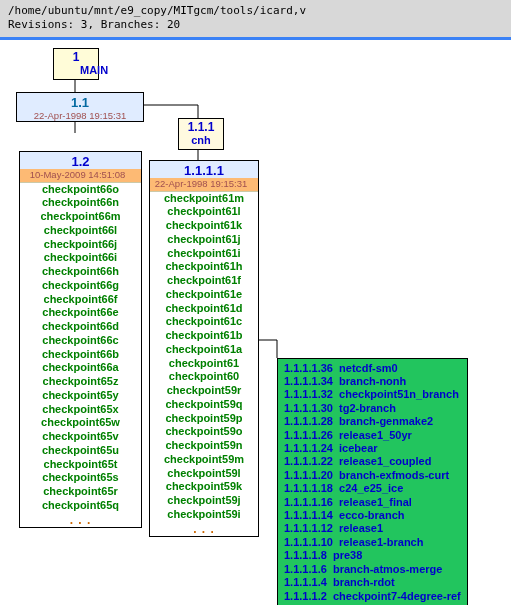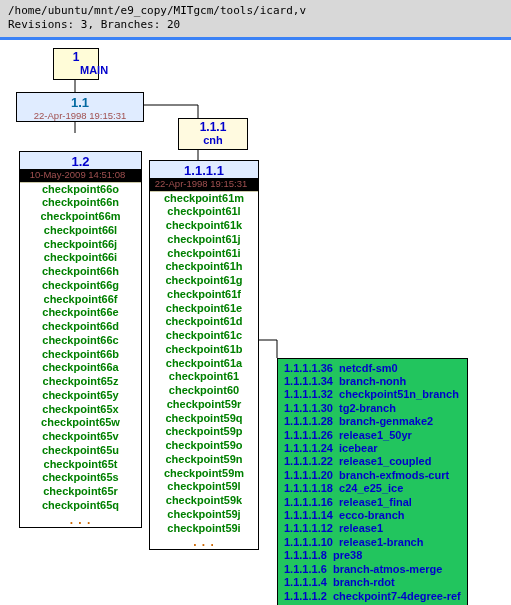--- a/index.html
+++ b/index.html
@@ -42,40 +42,40 @@
   .box-main .num { color: #0000cc; font-weight: bold; font-size: 12px; }
   .box-main .lbl { color: #0000cc; font-weight: bold; font-size: 11px; margin-left: 26px; }
   .box-rev {
     background: #e0ecff;
     padding: 2px 4px 0 4px;
   }
   .box-rev .revnum { color: #0369a1; font-weight: bold; font-size: 13px; display:block; }
   .box-rev .date   { color: #a05050; font-size: 9.5px; display:block; line-height:1.0; margin-top:1px; padding-bottom:1px; }
   .box-branch {
     background: #fffae0;
-    padding: 2px 18px;
+    padding: 2px 6px;
     line-height: 1.15;
   }
   .box-branch .bnum { color: #0000cc; font-weight: bold; font-size: 12px; display:block;}
   .box-branch .blbl { color: #0000cc; font-weight: bold; font-size: 11px; display:block;}
 
   .taglist-box {
     position: absolute;
     border: 1px solid #000;
     background: #fff;
     text-align: center;
     padding: 0 4px 0 4px;
   }
   .taglist-box .head {
     color: #0000cc; font-weight: bold; font-size: 13px;
     display:block; background:#e0ecff;
     margin: 0 -4px; padding:2px 4px 0 4px;
   }
   .taglist-box .hdate {
-    color:#a05050; font-size:9.5px; display:block; background:#000000;
+    color:#a05050; font-size:9.5px; display:block; background:#fdba74;
     margin:0 -4px; padding:0 10px 2px 4px; border-bottom:1px solid #ccc9a8;
   }
   .taglist-box .tag {
     color: #008000; font-size: 11px; line-height: 1.25; display:block; font-weight:bold;
   }
   .taglist-box .more {
     color: #cc6600; font-weight:bold; letter-spacing:1px; font-size:12px; display:block;
   }
   .branchlist-box {
     position: absolute;
@@ -158,21 +158,20 @@
 
   <div class="taglist-box" id="box-1-1-1-1" style="left:149px; top:120px; width:100px;">
     <span class="head">1.1.1.1</span>
     <span class="hdate">22-Apr-1998 19:15:31</span>
   <span class="tag">checkpoint61m</span>
       <span class="tag">checkpoint61l</span>
       <span class="tag">checkpoint61k</span>
       <span class="tag">checkpoint61j</span>
       <span class="tag">checkpoint61i</span>
       <span class="tag">checkpoint61h</span>
-      <span class="tag">checkpoint61g</span>
       <span class="tag">checkpoint61f</span>
       <span class="tag">checkpoint61e</span>
       <span class="tag">checkpoint61d</span>
       <span class="tag">checkpoint61c</span>
       <span class="tag">checkpoint61b</span>
       <span class="tag">checkpoint61a</span>
       <span class="tag">checkpoint61</span>
       <span class="tag">checkpoint60</span>
       <span class="tag">checkpoint59r</span>
       <span class="tag">checkpoint59q</span>

